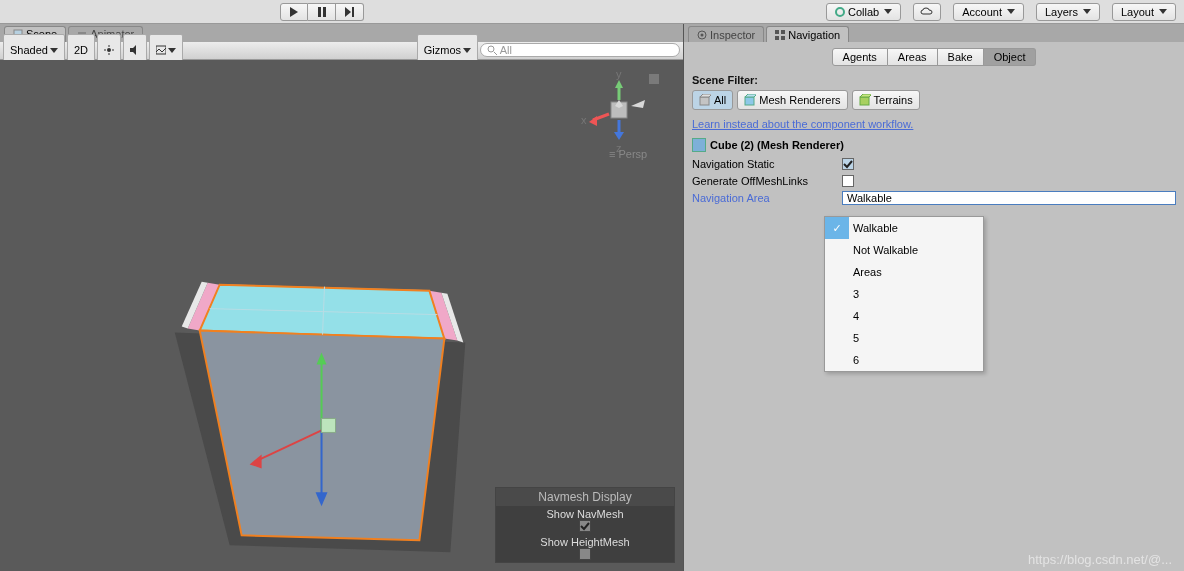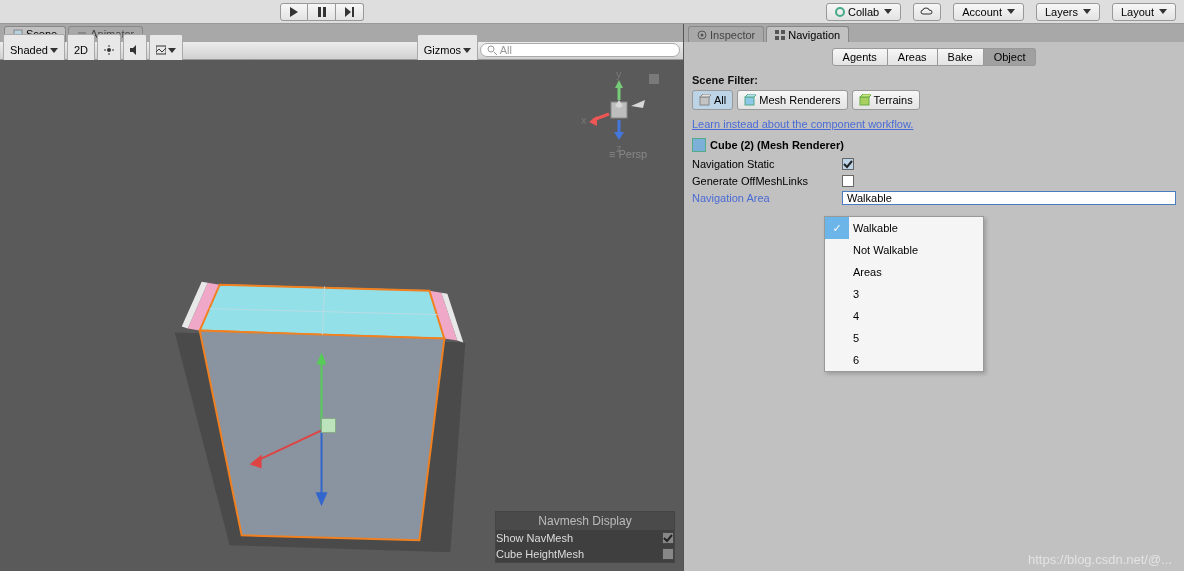--- a/index.html
+++ b/index.html
@@ -28,21 +28,21 @@
 .scene-toolbar .spacer { flex: 1; }
 .scene-toolbar .search { width: 200px; height: 14px; border: 1px solid #aaa; border-radius: 8px; background: #fff; padding: 0 6px; display: flex; align-items: center; font-size: 10px; color: #999; }
 
 .viewport { flex: 1; background: #5a5a5a; position: relative; }
 .viewport svg { width: 100%; height: 100%; }
 
 .gizmo3d { position: absolute; top: 10px; right: 20px; }
 
 .navmesh-display { position: absolute; bottom: 8px; right: 8px; width: 180px; background: rgba(60,60,60,0.9); border: 1px solid #444; }
 .navmesh-display .nd-header { background: #4a4a4a; color: #bbb; text-align: center; padding: 2px 0; font-size: 12px; }
-.navmesh-display .nd-row { display: flex; align-items: center; justify-content: space-between; padding: 2px 0; color: #ddd; font-size: 10px; }
+.navmesh-display .nd-row { display: flex; align-items: center; justify-content: flex-end; padding: 2px 19px; color: #ddd; font-size: 10px; flex-direction: column; }
 .nd-check { width: 12px; height: 12px; background: #888; border: 1px solid #444; display: inline-flex; align-items: center; justify-content: center; }
 
 .nav-tabs-row { height: 22px; display: flex; justify-content: center; align-items: center; gap: 0; margin-top: 4px; }
 .nav-tabs-row .ntab { height: 18px; padding: 0 10px; background: linear-gradient(#f7f7f7,#e3e3e3); border: 1px solid #999; display: inline-flex; align-items: center; cursor: pointer; font-size: 10px; }
 .nav-tabs-row .ntab:first-child { border-radius: 3px 0 0 3px; }
 .nav-tabs-row .ntab:last-child { border-radius: 0 3px 3px 0; }
 .nav-tabs-row .ntab.active { background: #a0a0a0; }
 .nav-tabs-row .ntab + .ntab { border-left: none; }
 
 .nav-body { padding: 6px 8px; }
@@ -242,21 +242,21 @@
         <div class="nd-header">Navmesh Display</div>
         <div class="nd-row">
           <span>Show NavMesh</span>
           <span class="nd-check">
               <svg width="10" height="10">
                 <polyline points="1,5 4,8 9,2" fill="none" stroke="#222" stroke-width="2"></polyline>
               </svg>
             </span>
         </div>
         <div class="nd-row">
-          <span>Cube HeightMesh</span>
+          <span>Show HeightMesh</span>
           <span class="nd-check"></span>
         </div>
       </div>
     </div>
   </div>
 
   <div class="right-panel">
     <div class="tab-row">
       <div class="tab inactive">
         <span class="tab-icon"><svg width="10" height="10">

